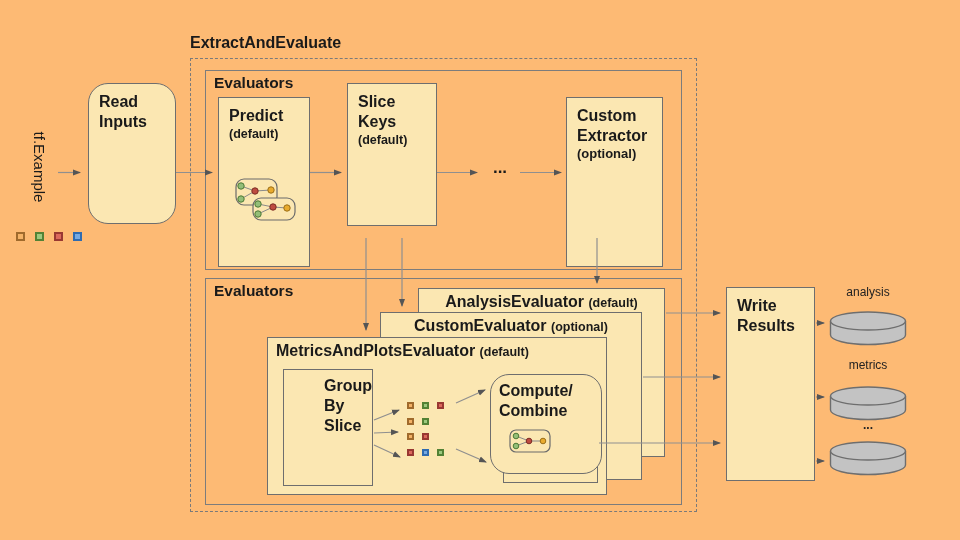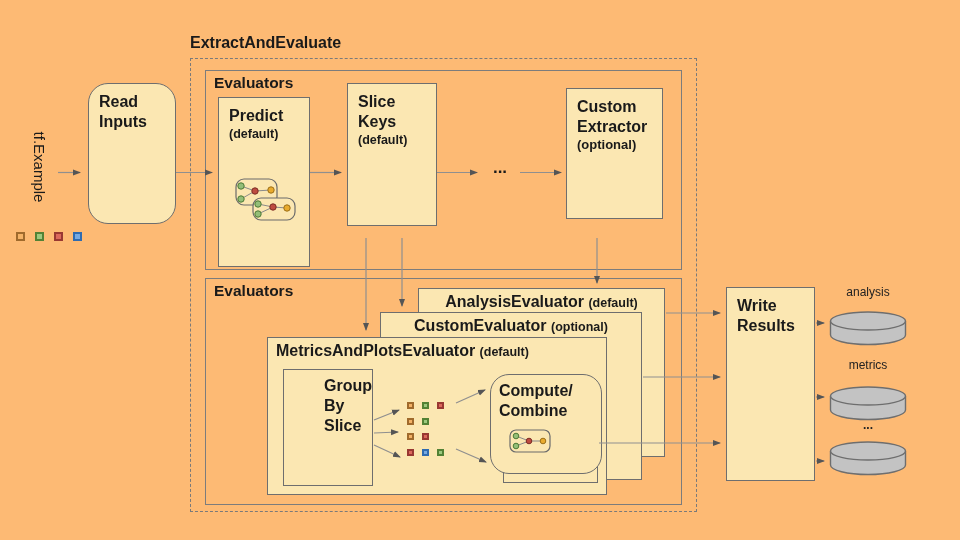--- a/index.html
+++ b/index.html
@@ -89,21 +89,21 @@
   <div class="tanbox z20" style="left:347px;top:83px;width:90px;height:143px;">
     <div class="pad">
       <div class="boxtitle">Slice</div>
       <div class="boxtitle">Keys</div>
       <div class="qual">(default)</div>
     </div>
   </div>
 
   <div class="abs boxtitle" style="left:482px;top:158px;width:36px;text-align:center;font-size:17px;">...</div>
 
-  <div class="tanbox z20" style="left:566px;top:88px;width:97px;height:131px;">
+  <div class="tanbox z20" style="left:566px;top:97px;width:97px;height:170px;">
     <div class="pad">
       <div class="boxtitle">Custom</div>
       <div class="boxtitle">Extractor</div>
       <div class="qual" style="font-size:13px;">(optional)</div>
     </div>
   </div>
 
   <div class="container z10" style="left:205px;top:278px;width:477px;height:227px;">
     <div class="seclabel">Evaluators</div>
   </div>

